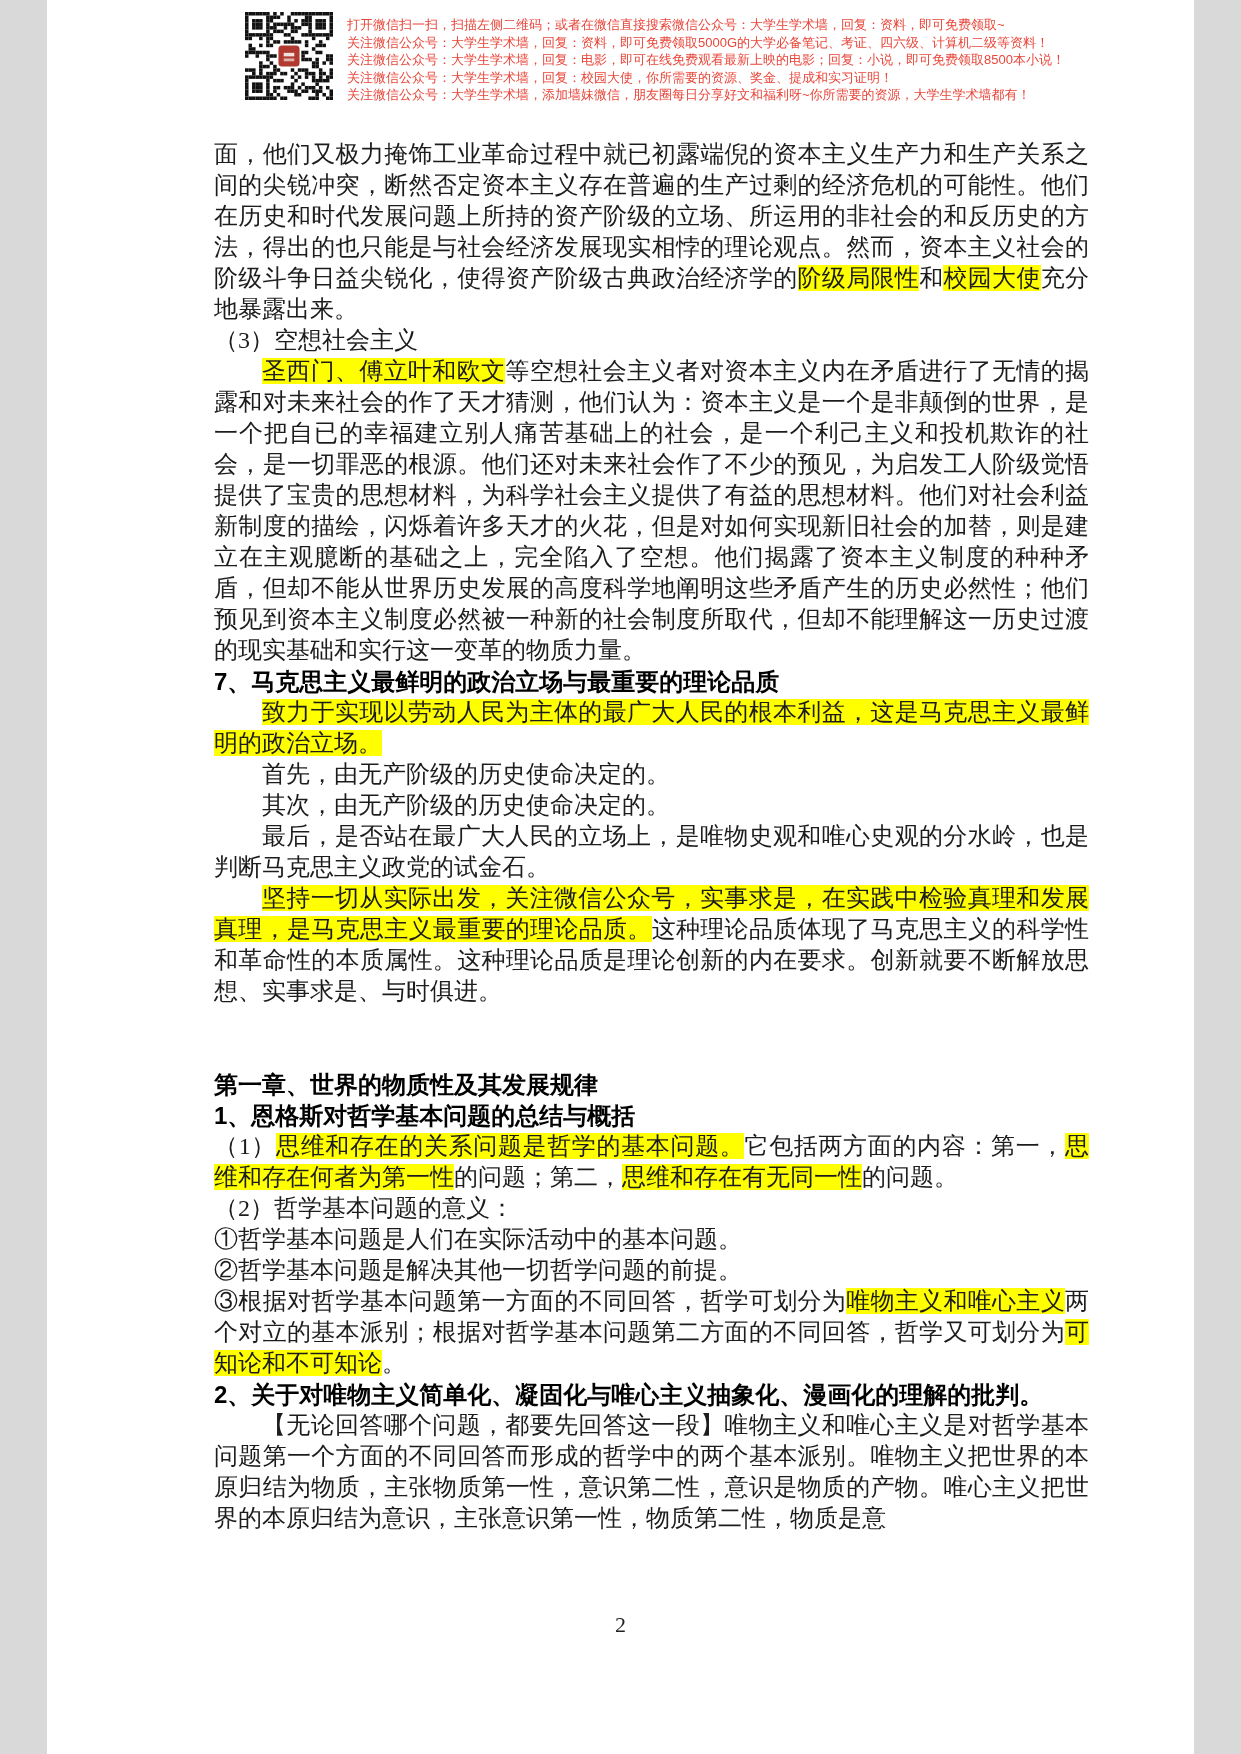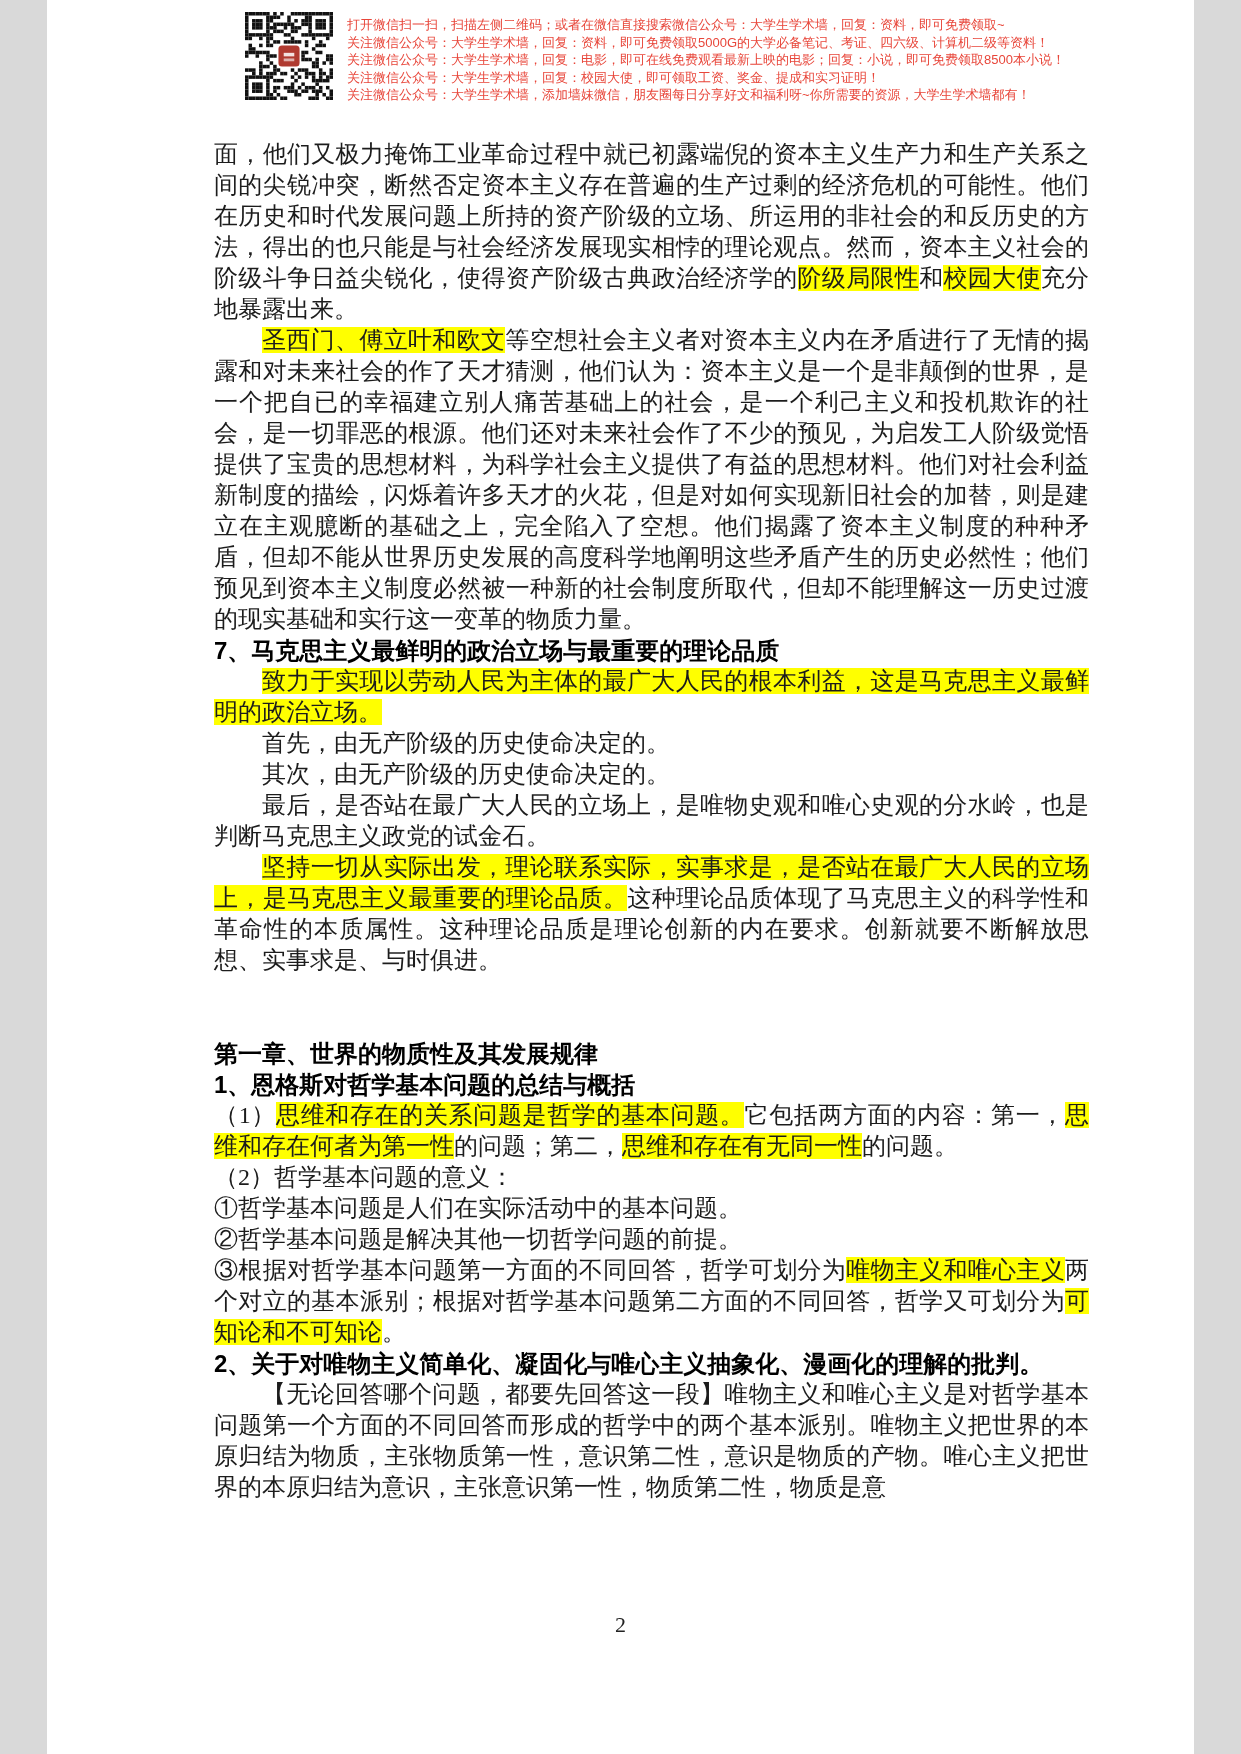--- a/index.html
+++ b/index.html
@@ -343,34 +343,35 @@
         <rect x="23" y="24" width="1" height="1" fill="#111"></rect>
         <rect x="24" y="24" width="1" height="1" fill="#111"></rect>
         <rect x="9.5" y="9.5" width="6" height="6" rx="1" fill="#b03a30"></rect>
         <rect x="11" y="11.6" width="3" height="1" fill="#fff" opacity="0.85"></rect>
         <rect x="11" y="13.2" width="3" height="0.8" fill="#fff" opacity="0.6"></rect>
       </svg>
     <div class="header-lines">
       <div>打开微信扫一扫，扫描左侧二维码；或者在微信直接搜索微信公众号：大学生学术墙，回复：资料，即可免费领取~</div>
       <div>关注微信公众号：大学生学术墙，回复：资料，即可免费领取5000G的大学必备笔记、考证、四六级、计算机二级等资料！</div>
       <div>关注微信公众号：大学生学术墙，回复：电影，即可在线免费观看最新上映的电影；回复：小说，即可免费领取8500本小说！</div>
-      <div>关注微信公众号：大学生学术墙，回复：校园大使，即可领取工资、奖金、提成和实习证明！</div>
+      <div>关注微信公众号：大学生学术墙，回复：校园大使，你所需要的资源、奖金、提成和实习证明！</div>
       <div>关注微信公众号：大学生学术墙，添加墙妹微信，朋友圈每日分享好文和福利呀~你所需要的资源，大学生学术墙都有！</div>
     </div>
   </div>
 
   <main class="document-body">
       <p class="para body"><span>面，他们又极力掩饰工业革命过程中就已初露端倪的资本主义生产力和生产关系之间的尖锐冲突，断然否定资本主义存在普遍的生产过剩的经济危机的可能性。他们在历史和时代发展问题上所持的资产阶级的立场、所运用的非社会的和反历史的方法，得出的也只能是与社会经济发展现实相悖的理论观点。然而，资本主义社会的阶级斗争日益尖锐化，使得资产阶级古典政治经济学的</span><span class="hl" style="background: rgb(255, 255, 0);">阶级局限性</span><span>和</span><span class="hl" style="background: rgb(255, 255, 0);">校园大使</span><span>充分地暴露出来。</span></p>
+      <p class="para body"><span>（3）空想社会主义</span></p>
       <p class="para body indent"><span class="hl" style="background: rgb(255, 255, 0);">圣西门、傅立叶和欧文</span><span>等空想社会主义者对资本主义内在矛盾进行了无情的揭露和对未来社会的作了天才猜测，他们认为：资本主义是一个是非颠倒的世界，是一个把自已的幸福建立别人痛苦基础上的社会，是一个利己主义和投机欺诈的社会，是一切罪恶的根源。他们还对未来社会作了不少的预见，为启发工人阶级觉悟提供了宝贵的思想材料，为科学社会主义提供了有益的思想材料。他们对社会利益新制度的描绘，闪烁着许多天才的火花，但是对如何实现新旧社会的加替，则是建立在主观臆断的基础之上，完全陷入了空想。他们揭露了资本主义制度的种种矛盾，但却不能从世界历史发展的高度科学地阐明这些矛盾产生的历史必然性；他们预见到资本主义制度必然被一种新的社会制度所取代，但却不能理解这一历史过渡的现实基础和实行这一变革的物质力量。</span></p>
       <p class="para heading"><span>7、马克思主义最鲜明的政治立场与最重要的理论品质</span></p>
       <p class="para body indent"><span class="hl" style="background: rgb(255, 255, 0);">致力于实现以劳动人民为主体的最广大人民的根本利益，这是马克思主义最鲜明的政治立场。</span></p>
       <p class="para body indent"><span>首先，由无产阶级的历史使命决定的。</span></p>
       <p class="para body indent"><span>其次，由无产阶级的历史使命决定的。</span></p>
       <p class="para body indent"><span>最后，是否站在最广大人民的立场上，是唯物史观和唯心史观的分水岭，也是判断马克思主义政党的试金石。</span></p>
-      <p class="para body indent"><span class="hl" style="background: rgb(255, 255, 0);">坚持一切从实际出发，理论联系实际，实事求是，是否站在最广大人民的立场上，是马克思主义最重要的理论品质。</span><span>这种理论品质体现了马克思主义的科学性和革命性的本质属性。这种理论品质是理论创新的内在要求。创新就要不断解放思想、实事求是、与时俱进。</span></p>
+      <p class="para body indent"><span class="hl" style="background: rgb(255, 255, 0);">坚持一切从实际出发，关注微信公众号，实事求是，在实践中检验真理和发展真理，是马克思主义最重要的理论品质。</span><span>这种理论品质体现了马克思主义的科学性和革命性的本质属性。这种理论品质是理论创新的内在要求。创新就要不断解放思想、实事求是、与时俱进。</span></p>
       <div class="spacer"></div>
       <p class="para heading"><span>第一章、世界的物质性及其发展规律</span></p>
       <p class="para heading"><span>1、恩格斯对哲学基本问题的总结与概括</span></p>
       <p class="para body"><span>（1）</span><span class="hl" style="background: rgb(255, 255, 0);">思维和存在的关系问题是哲学的基本问题。</span><span>它包括两方面的内容：第一，</span><span class="hl" style="background: rgb(255, 255, 0);">思维和存在何者为第一性</span><span>的问题；第二，</span><span class="hl" style="background: rgb(255, 255, 0);">思维和存在有无同一性</span><span>的问题。</span></p>
       <p class="para body"><span>（2）哲学基本问题的意义：</span></p>
       <p class="para body"><span>①哲学基本问题是人们在实际活动中的基本问题。</span></p>
       <p class="para body"><span>②哲学基本问题是解决其他一切哲学问题的前提。</span></p>
       <p class="para body"><span>③根据对哲学基本问题第一方面的不同回答，哲学可划分为</span><span class="hl" style="background: rgb(255, 255, 0);">唯物主义和唯心主义</span><span>两个对立的基本派别；根据对哲学基本问题第二方面的不同回答，哲学又可划分为</span><span class="hl" style="background: rgb(255, 255, 0);">可知论和不可知论</span><span>。</span></p>
       <p class="para heading"><span>2、关于对唯物主义简单化、凝固化与唯心主义抽象化、漫画化的理解的批判。</span></p>
       <p class="para body indent"><span>【无论回答哪个问题，都要先回答这一段】唯物主义和唯心主义是对哲学基本问题第一个方面的不同回答而形成的哲学中的两个基本派别。唯物主义把世界的本原归结为物质，主张物质第一性，意识第二性，意识是物质的产物。唯心主义把世界的本原归结为意识，主张意识第一性，物质第二性，物质是意</span></p>

